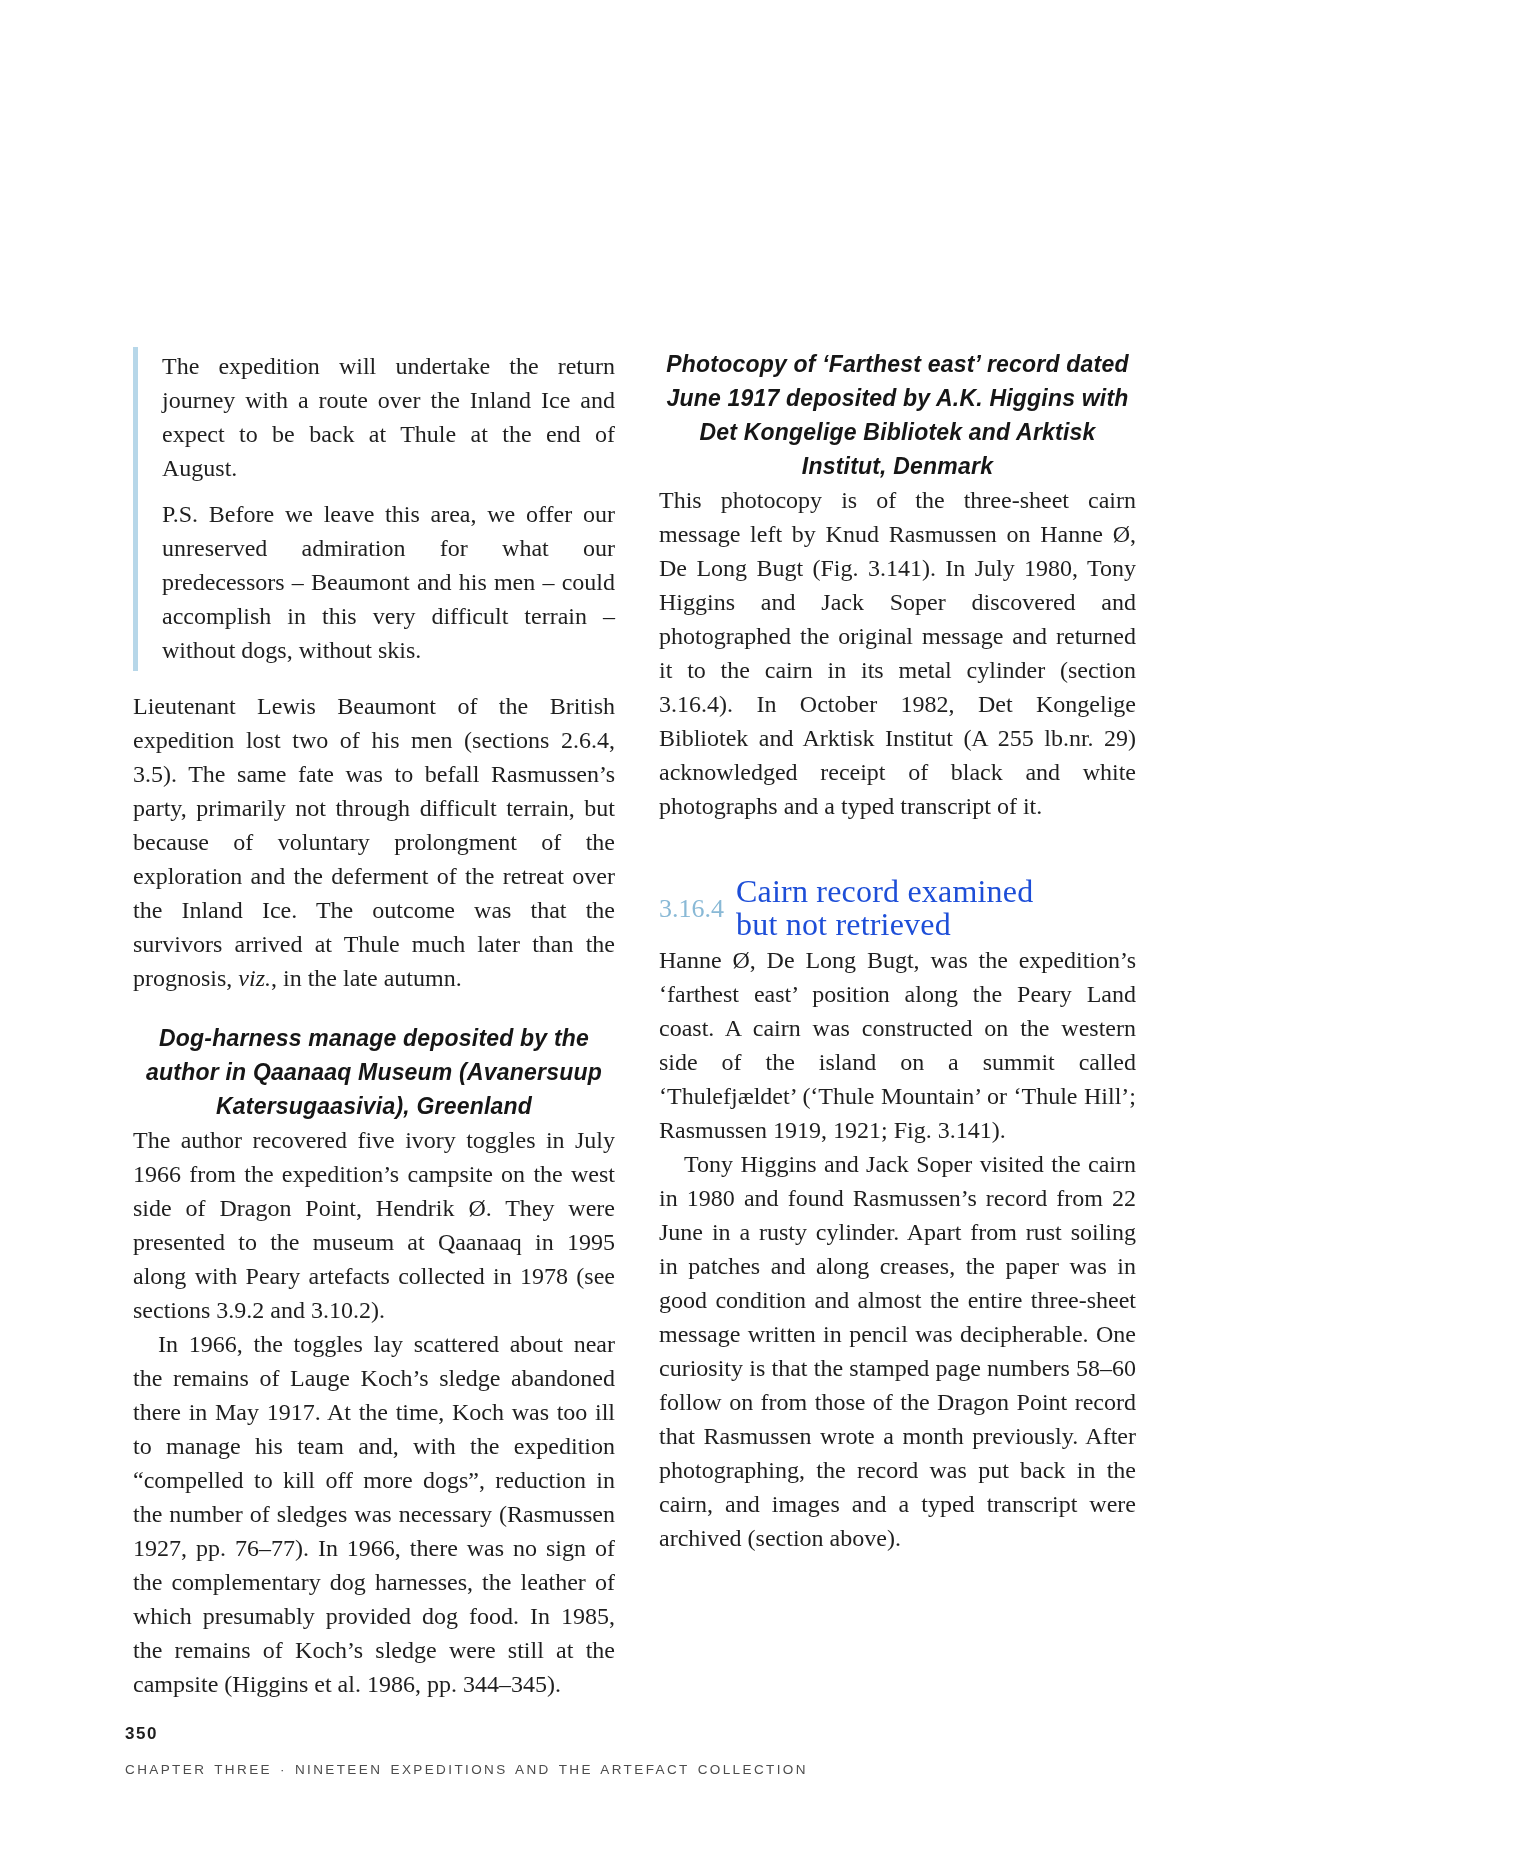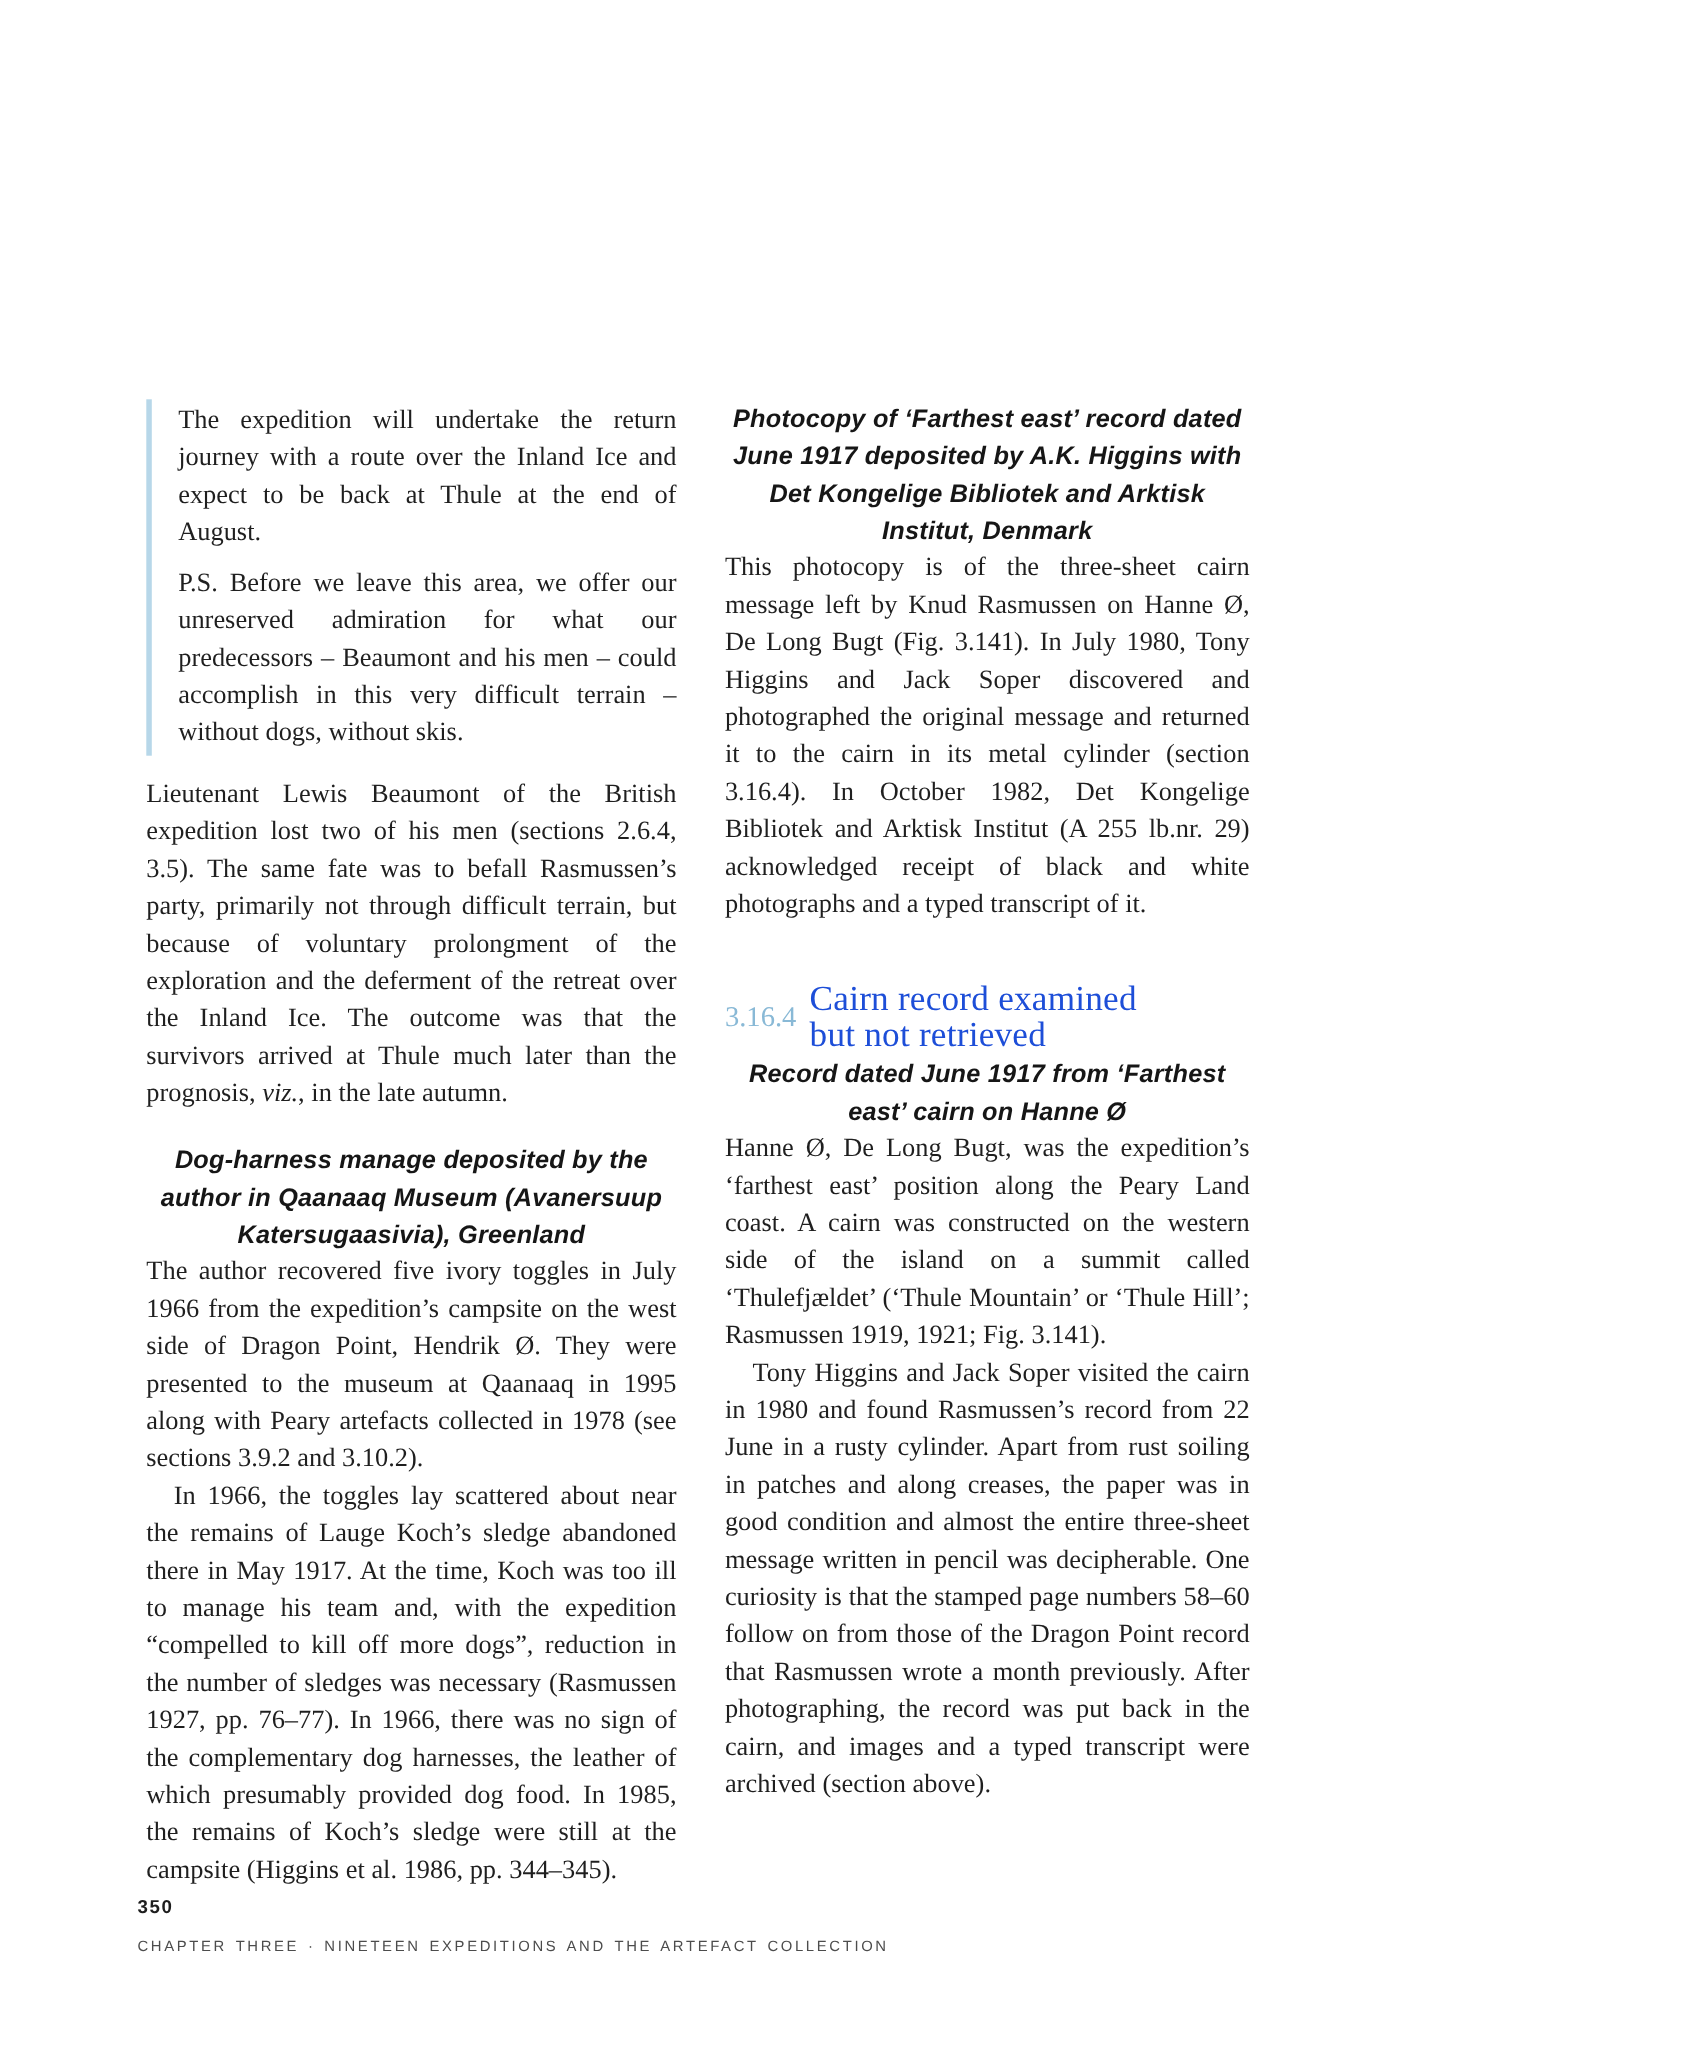--- a/index.html
+++ b/index.html
@@ -12,21 +12,20 @@
     width: 1540px;
     height: 1874px;
     background: #ffffff;
     overflow: hidden;
     color: var(--body-text, #1f1f1f);
     font-kerning: normal;
   }
   .col {
     position: absolute;
     top: 347px;
-    margin-top: 16px;
   }
   .col-left  { left: 133px; width: 482px; }
   .col-right { left: 659px; width: 477px; }
 
   
   .body-para {
     margin: 0;
     font-family: "Liberation Serif", "DejaVu Serif", serif;
     font-size: 24px;
     line-height: 34px;
@@ -137,21 +136,20 @@
 
   <section class="col col-right">
     <h3 class="subhead">Photocopy of ‘Farthest east’ record dated June 1917 deposited by A.K. Higgins with Det Kongelige Bibliotek and Arktisk Institut, Denmark</h3>
     <p class="body-para">This photocopy is of the three-sheet cairn message left by Knud Rasmussen on Hanne Ø, De Long Bugt (Fig. 3.141). In July 1980, Tony Higgins and Jack Soper discovered and photographed the original message and returned it to the cairn in its metal cylinder (section 3.16.4). In October 1982, Det Kongelige Bibliotek and Arktisk Institut (A 255 lb.nr. 29) acknowledged receipt of black and white photographs and a typed transcript of it.</p>
 
     <div class="section-heading">
       <span class="section-number">3.16.4</span>
       <span class="section-title"><span>Cairn record examined</span><br><span>but not retrieved</span></span>
     </div>
 
-    <h3 class="subhead">Record dated June 1917 from ‘Farthest east’ cairn on Hanne Ø</h3>
     <p class="body-para">Hanne Ø, De Long Bugt, was the expedition’s ‘farthest east’ position along the Peary Land coast. A cairn was constructed on the western side of the island on a summit called ‘Thulefjældet’ (‘Thule Mountain’ or ‘Thule Hill’; Rasmussen 1919, 1921; Fig. 3.141).</p>
     <p class="body-para indent">Tony Higgins and Jack Soper visited the cairn in 1980 and found Rasmussen’s record from 22 June in a rusty cylinder. Apart from rust soiling in patches and along creases, the paper was in good condition and almost the entire three-sheet message written in pencil was decipherable. One curiosity is that the stamped page numbers 58–60 follow on from those of the Dragon Point record that Rasmussen wrote a month previously. After photographing, the record was put back in the cairn, and images and a typed transcript were archived (section above).</p>
   </section>
 
   <footer class="page-footer">
     <span class="page-number">350</span>
     <span class="running-head"><span>CHAPTER THREE</span><span class="dot">·</span><span>NINETEEN EXPEDITIONS AND THE ARTEFACT COLLECTION</span></span>
   </footer>
 
 </div>

